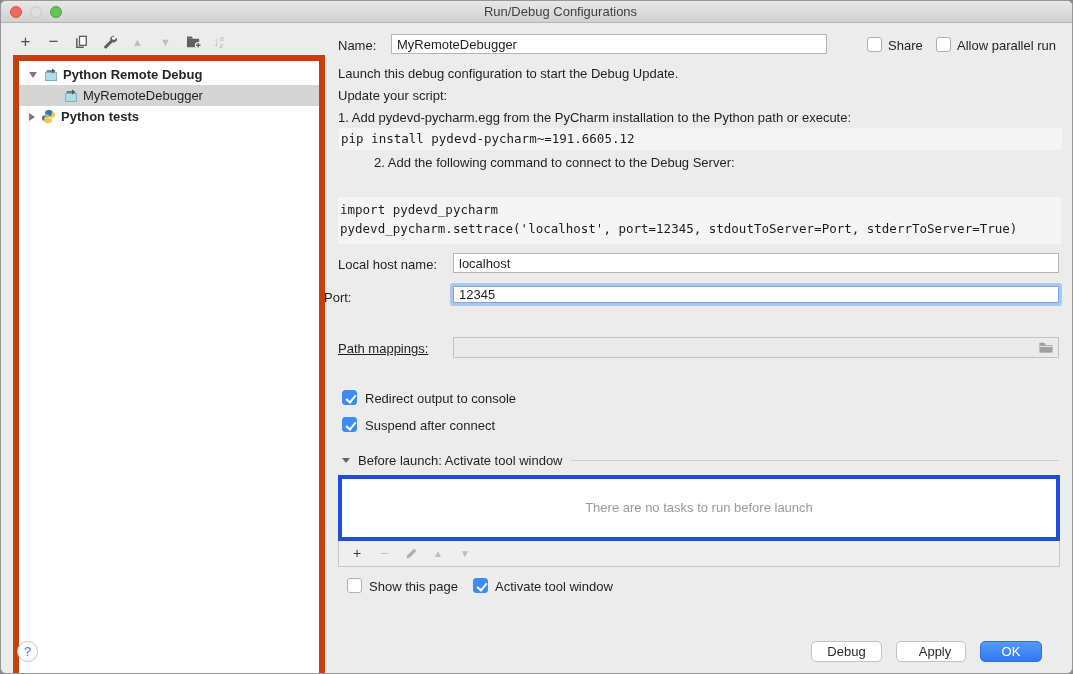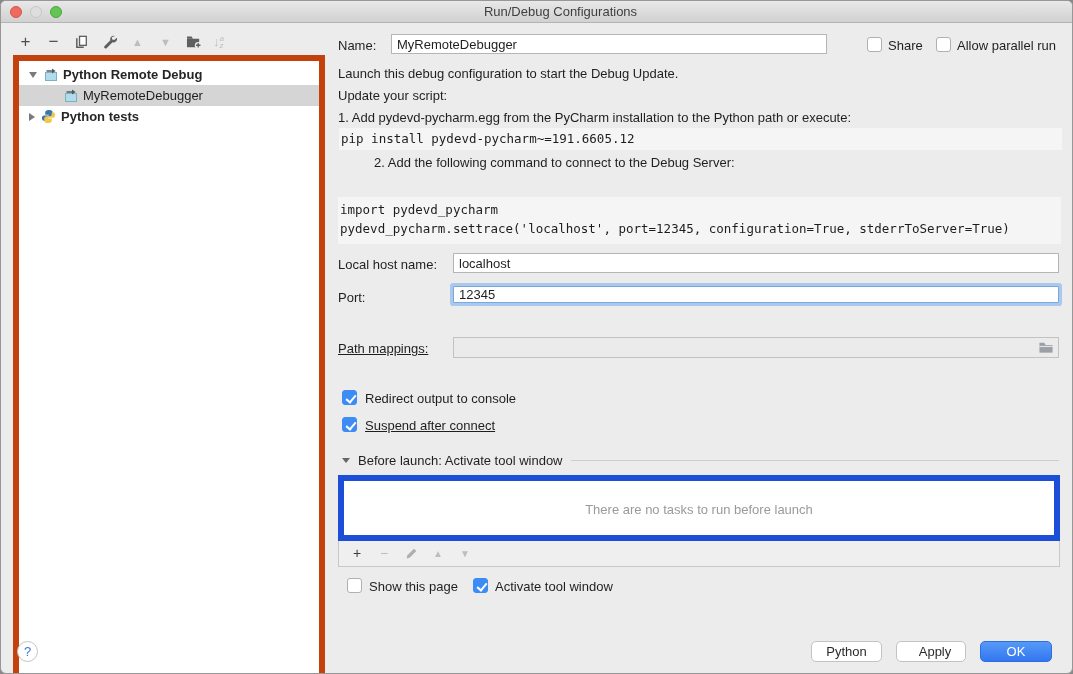--- a/index.html
+++ b/index.html
@@ -49,21 +49,21 @@
   .field-focus { border:1px solid #7aa7e0; box-shadow:0 0 0 3px #a9c9ef; border-radius:1px; }
   .codebox { background:#f5f5f5; font-family:"DejaVu Sans Mono", monospace; font-size:12.5px; color:#1d1d1d; }
   .cb { position:absolute; width:15px; height:15px; border-radius:3px; background:#fff; border:1px solid #b0b0b0; }
   .cb.checked { background:#3d8cf5; border:1px solid #3d8cf5; }
   .cb.checked::after {
     content:''; position:absolute; left:4.5px; top:1.5px; width:4px; height:8px;
     border:solid #fff; border-width:0 2px 2px 0; transform:rotate(40deg);
   }
   .hline { height:1px; background:#cdcdcd; flex-grow:1; }
   .tri-sm-down { border-left:4px solid transparent; border-right:4px solid transparent; border-top:5px solid #666; }
-  .taskbox { background:#fff; border:6px solid #1d4ed8; }
+  .taskbox { background:#fff; border:4px solid #1d4ed8; }
   .no-tasks { color:#9a9a9a; text-align:center; }
   .task-toolbar {
     background:#efefef; border:1px solid #c8c8c8; border-top:none;
     display:flex; align-items:center; gap:13px; padding-left:11px;
   }
   .task-toolbar .tb-ico { width:14px; height:14px; font-size:14px; }
   
   .btn {
     position:absolute; height:21px; border-radius:5px; border:1px solid #c3c3c3; background:#fff;
     font-family:"Liberation Sans",sans-serif; font-size:13px; color:#2b2b2b; text-align:center; line-height:19px; cursor:default;
@@ -162,42 +162,42 @@
   <div class="cb" style="left:935px; top:36px;"></div>
   <div class="abs" style="left:956px; top:37px;">Allow parallel run</div>
 
   <div class="abs" style="left:337px; top:65px;">Launch this debug configuration to start the Debug Update.</div>
   <div class="abs" style="left:337px; top:87px;">Update your script:</div>
   <div class="abs" style="left:337px; top:109px;">1. Add pydevd-pycharm.egg from the PyCharm installation to the Python path or execute:</div>
   <div class="abs codebox" style="left:338px; top:127px; width:723px; height:22px; line-height:22px; padding-left:2px;">pip install pydevd-pycharm~=191.6605.12</div>
   <div class="abs" style="left:337px; top:154px;margin-left:36px;">2. Add the following command to connect to the Debug Server:</div>
   <div class="abs codebox" style="left:337px; top:172px; width:723px; height:47px; padding:3px 0 0 2px; line-height:19px;margin-top:24px;">
     <div class="plain">import pydevd_pycharm</div>
-    <div class="plain">pydevd_pycharm.settrace('localhost', port=12345, configuration=True, stderrToServer=True)</div>
+    <div class="plain">pydevd_pycharm.settrace('localhost', port=12345, stdoutToServer=Port, stderrToServer=True)</div>
   </div>
 
   <div class="abs" style="left:337px; top:256px;">Local host name:</div>
   <input class="abs field" style="left: 452px; top: 252px; width: 606px;" value="localhost">
-  <div class="abs" style="left:337px; top:289px;">Port:</div>
+  <div class="abs" style="left:323px; top:289px;">Port:</div>
   <input class="abs field field-focus" style="left: 452px; top: 285px; width: 606px; height: 17px;" value="12345">
   <div class="abs" style="left:337px; top:340px;text-decoration:underline;">Path mappings:</div>
   <div class="abs field" style="left:452px; top:336px; width:606px; height:21px; background:#ebebeb; border-color:#c2c2c2;">
     <span class="abs" style="right:4px; top:2px;">
       <svg width="16" height="15" viewBox="0 0 17 16">
           <path d="M1.5 5.5 h14 v8 h-14z" fill="#9aa0a6"></path>
           <path d="M1.5 5.5 V3 h5.2 l1.5 2.5z" fill="#9aa0a6"></path>
           <path d="M1.5 7 h14" stroke="#ebebeb" stroke-width="1"></path>
         </svg>
     </span>
   </div>
 
   <div class="cb checked" style="left:341px; top:389px;"></div>
   <div class="abs" style="left:364px; top:390px;">Redirect output to console</div>
   <div class="cb checked" style="left:341px; top:416px;"></div>
-  <div class="abs" style="left:364px; top:417px;text-decoration:underline;">Suspend after connect</div>
+  <div class="abs" style="left:364px; top:417px;">Suspend after connect</div>
 
   <div class="abs" style="left:341px; top:452px; width:717px; display:flex; align-items:center; gap:8px;">
     <span class="tri tri-sm-down"></span>
     <span>Before launch: Activate tool window</span>
     <span class="hline"></span>
   </div>
   <div class="abs taskbox" style="left:337px; top:474px; width:722px; height:66px;">
     <div class="no-tasks" style="margin-top:21px;">There are no tasks to run before launch</div>
   </div>
   <div class="abs task-toolbar" style="left:337px; top:540px; width:722px; height:26px;">
@@ -211,17 +211,17 @@
     <div class="tb-ico dis" style="font-size:10px;">▲</div>
     <div class="tb-ico dis" style="font-size:10px;">▼</div>
   </div>
 
   <div class="cb" style="left:346px; top:577px;"></div>
   <div class="abs" style="left:368px; top:578px;">Show this page</div>
   <div class="cb checked" style="left:472px; top:577px;"></div>
   <div class="abs" style="left:494px; top:578px;">Activate tool window</div>
 
   <div class="help-btn">?</div>
-  <button class="btn" style="left:810px; top:640px; width:71px;">Python</button>
+  <button class="btn" style="left:810px; top:640px; width:71px;">Debug</button>
   <button class="btn" style="left:895px; top:640px; width:70px;padding-left:8px;">Apply</button>
-  <button class="btn btn-ok" style="left:979px; top:640px; width:72px;">OK</button>
+  <button class="btn btn-ok" style="left:979px; top:640px; width:62px;">OK</button>
 
 </div>
 
 </body></html>

